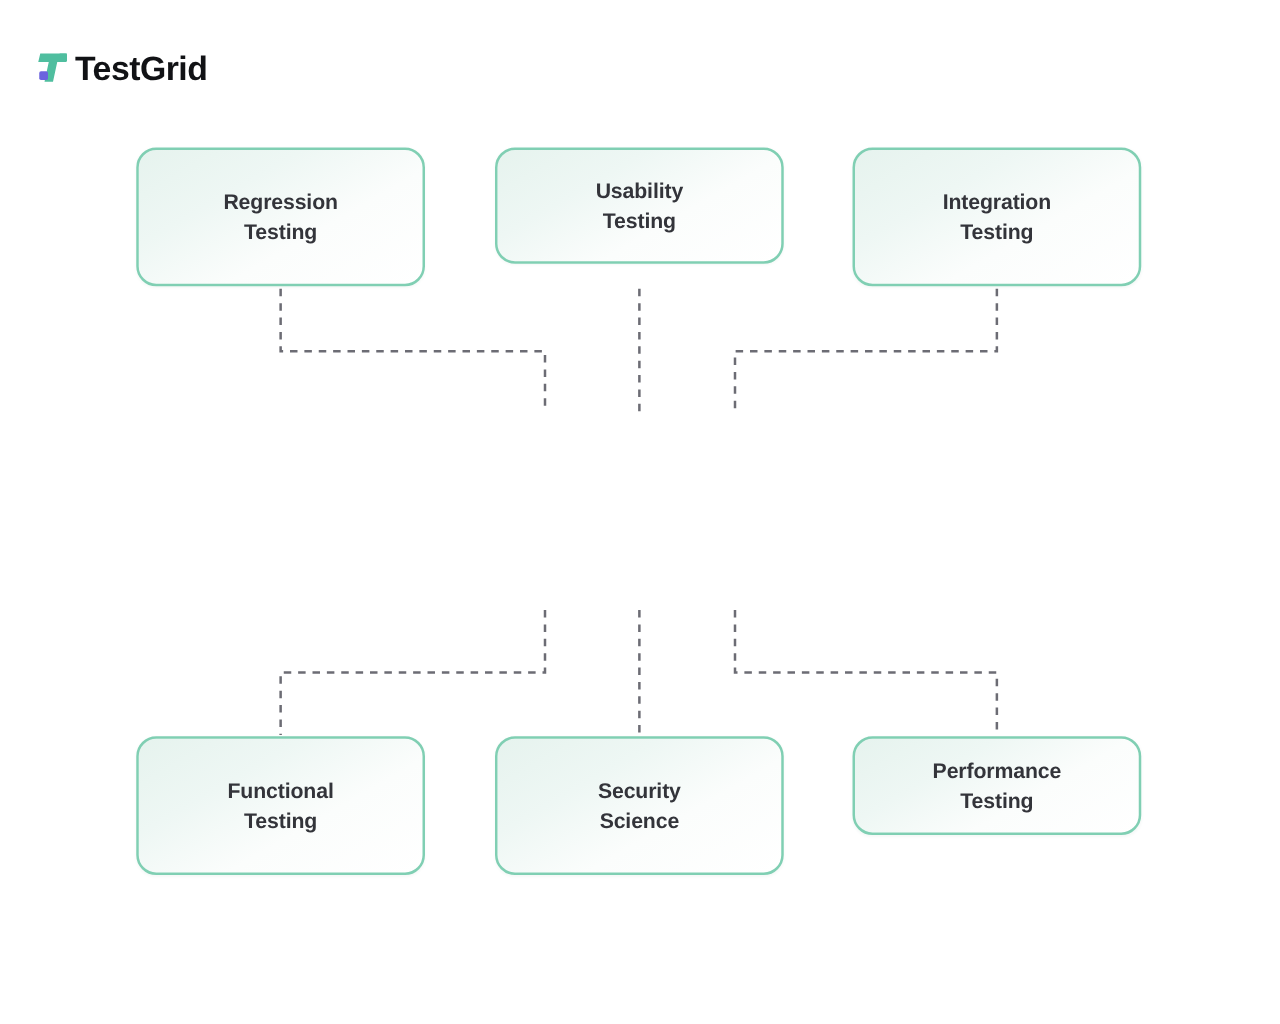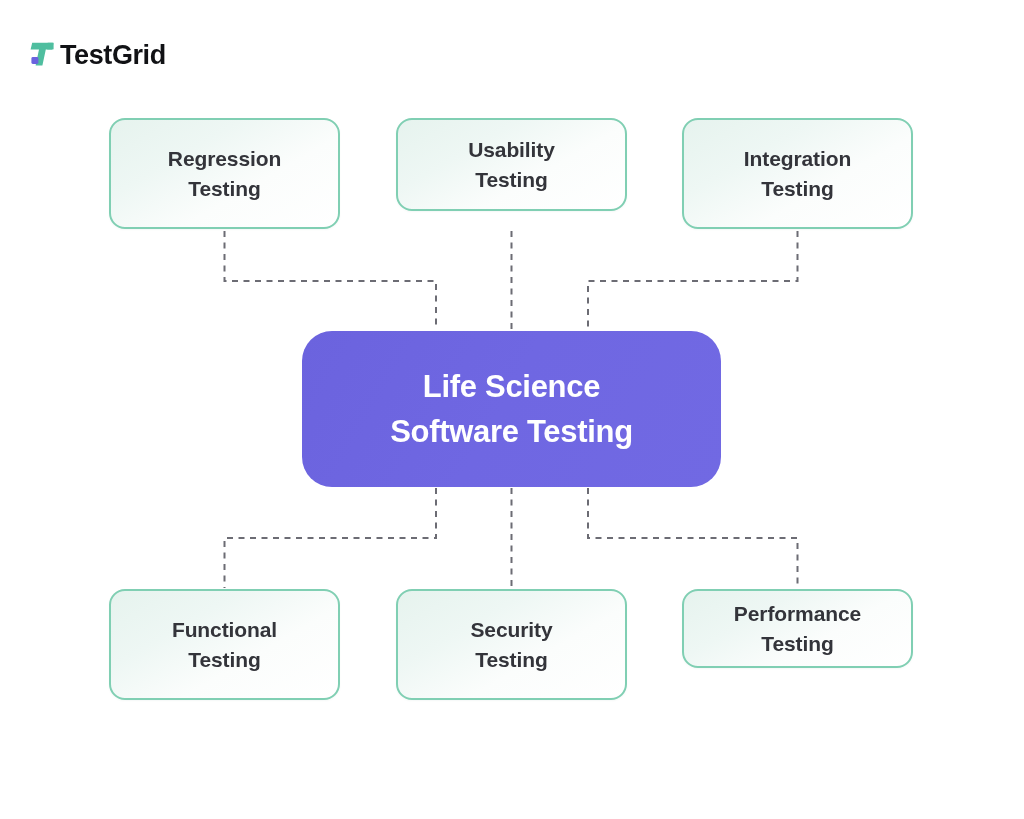--- a/index.html
+++ b/index.html
@@ -68,21 +68,21 @@
     border: 2px solid #80cfb3;
     border-radius: 16px;
     background: linear-gradient(150deg, #e6f3ee 0%, #eef7f4 32%, #fbfdfc 62%, #ffffff 100%);
     display: flex;
     align-items: center;
     justify-content: center;
     text-align: center;
     box-shadow: 0 1px 2px rgba(90,140,120,0.06);
   }
   .node-label {
-    font-size: 21px;
+    font-size: 17px;
     font-weight: 700;
     color: #33343a;
     line-height: 1.39;
     letter-spacing: -0.1px;
     white-space: pre-line;
   }
 
   
   #node-regression   { left: 109px; top: 118px; width: 231px; height: 111px; }
   #node-usability    { left: 396px; top: 118px; width: 231px; height: 93px; }
@@ -150,31 +150,27 @@
   </div>
   <div class="node" id="node-usability">
     <span class="node-label">Usability
 Testing</span>
   </div>
   <div class="node" id="node-integration">
     <span class="node-label">Integration
 Testing</span>
   </div>
 
-  <div id="hub">
-    <span class="hub-label">Life Science
-Software Testing</span>
-  </div>
 
   <div class="node" id="node-functional">
     <span class="node-label">Functional
 Testing</span>
   </div>
   <div class="node" id="node-security">
     <span class="node-label">Security
-Testing</span>
+Science</span>
   </div>
   <div class="node" id="node-performance">
     <span class="node-label">Performance
 Testing</span>
   </div>
 
 </div>
 
 </body></html>

